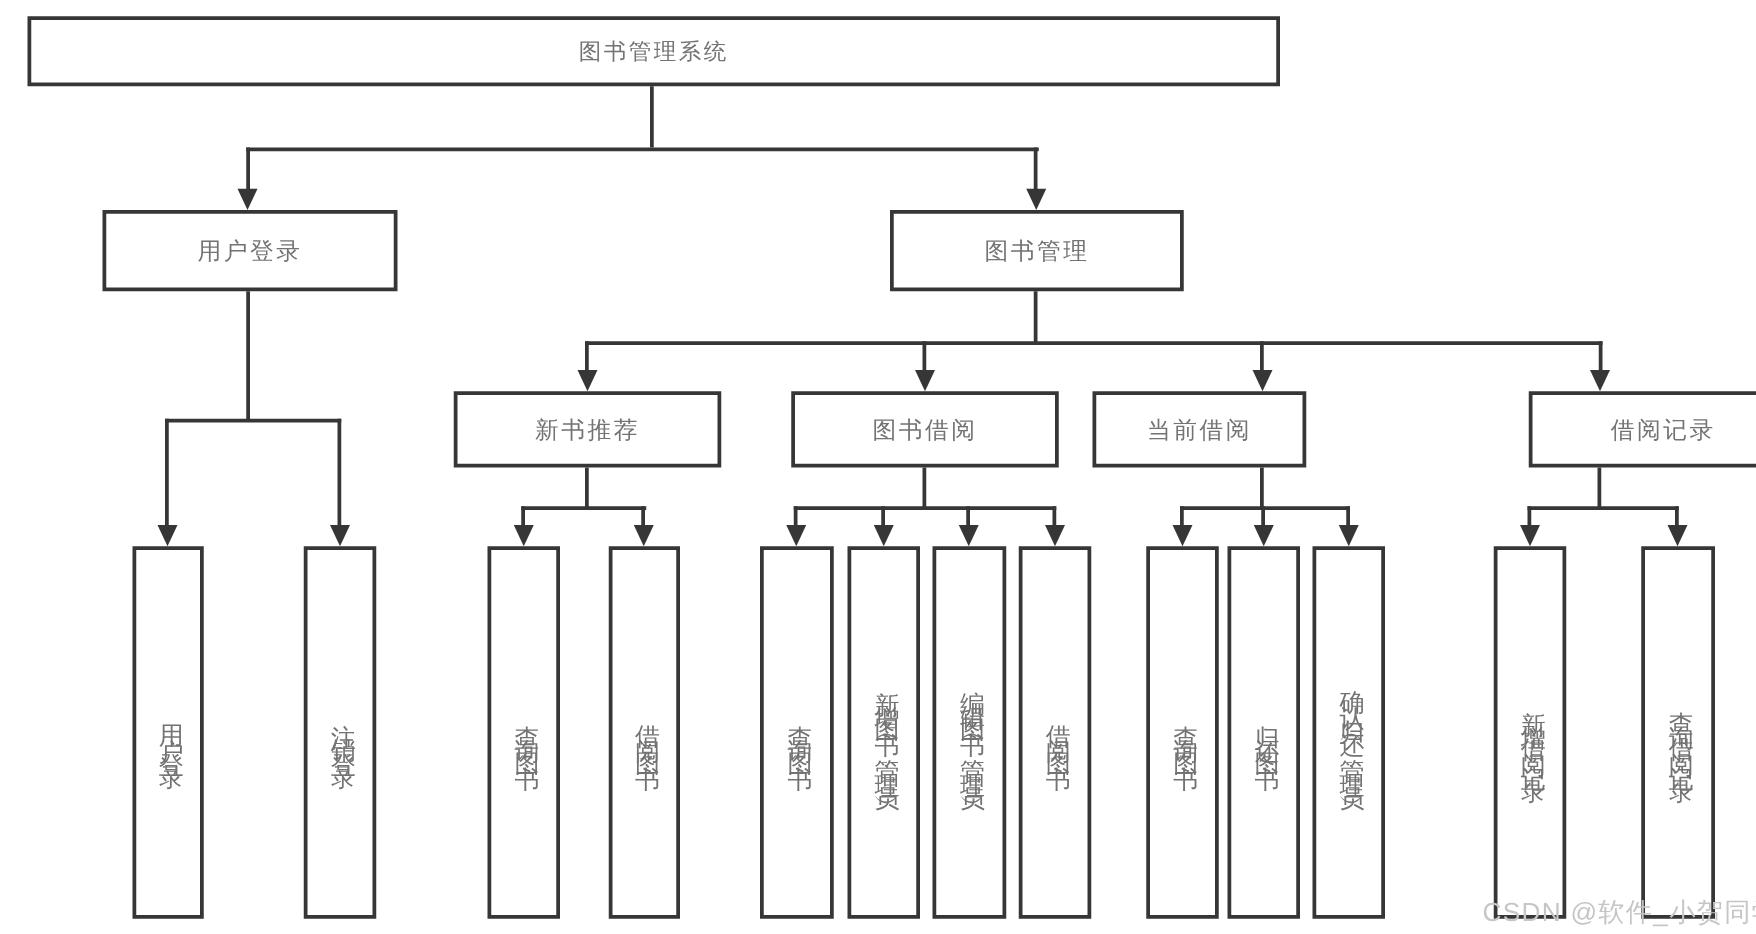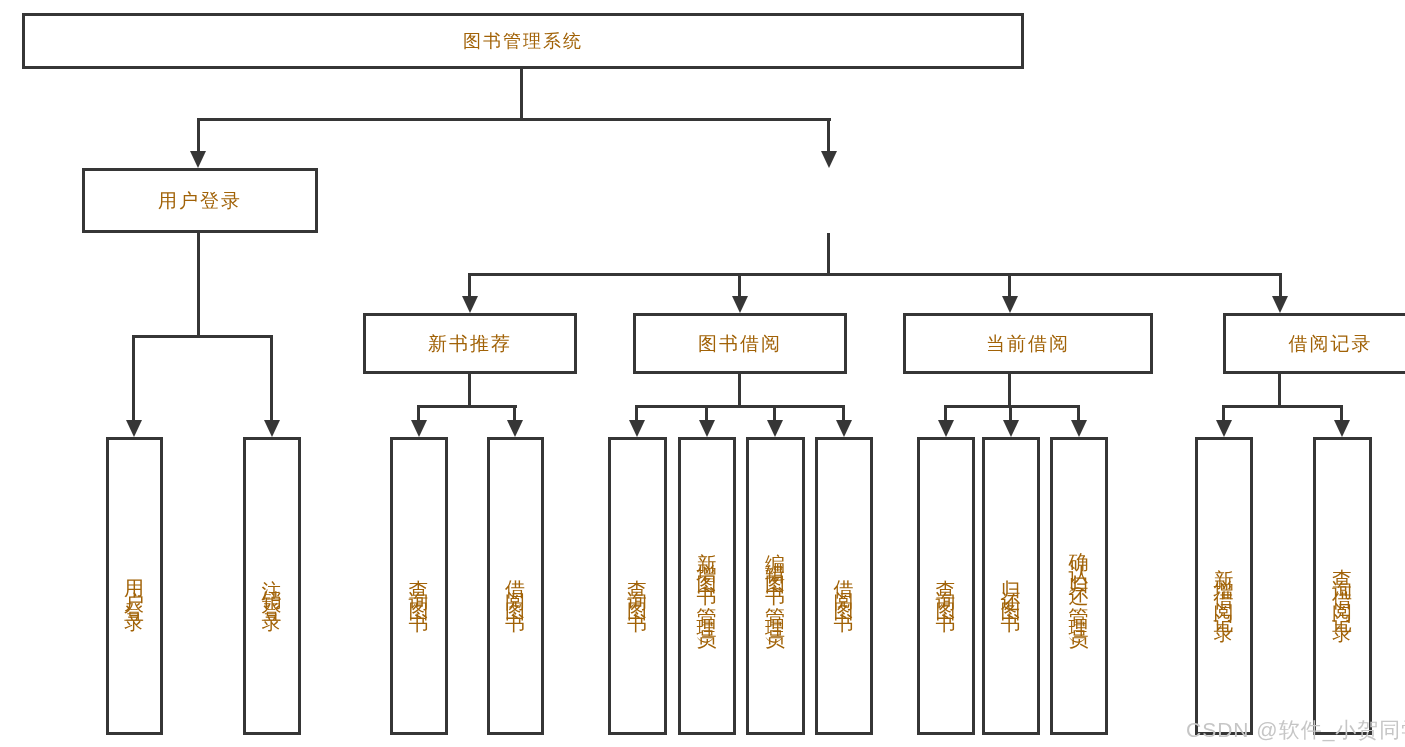--- a/index.html
+++ b/index.html
@@ -4,21 +4,21 @@
 <style>
   html,body{margin:0;padding:0;background:#ffffff;}
   .canvas{
     position:relative;width:1405px;height:747px;background:#ffffff;overflow:hidden;
     font-family:"Liberation Sans","DejaVu Sans",sans-serif;color:#333333;
   }
   .box{
     position:absolute;box-sizing:border-box;background:#ffffff;
     border:3px solid #363636;display:flex;align-items:center;justify-content:center;
   }
-  .box .label{font-size:19px;color:#a16207;letter-spacing:2px;white-space:nowrap;}
+  .box .label{font-size:19px;color:#737373;letter-spacing:2px;white-space:nowrap;font-family:Liberation Mono, monospace;}
   .root .label{font-size:18px;}
   .leaf{justify-content:center;}
   .leaf .label{
     writing-mode:vertical-rl;text-orientation:mixed;
     font-size:20px;letter-spacing:11px;line-height:1;white-space:nowrap;
   }
   .vl{position:absolute;width:3px;background:#363636;}
   .hl{position:absolute;height:3px;background:#363636;}
   .arrow{
     position:absolute;width:0;height:0;
@@ -35,28 +35,31 @@
 
 <div class="canvas">
 
   <div class="box root" style="left:22px;top:13px;width:1002px;height:56px">
     <span class="label">图书管理系统</span>
   </div>
 
   <div class="box" style="left:82px;top:168px;width:236px;height:65px">
     <span class="label">用户登录</span>
   </div>
+  <div class="box" style="left:712px;top:168px;width:235px;height:65px">
+    <span class="label">图书管理</span>
+  </div>
 
   <div class="box" style="left:633px;top:313px;width:214px;height:61px">
     <span class="label">图书借阅</span>
   </div>
   <div class="box" style="left:363px;top:313px;width:214px;height:61px">
     <span class="label">新书推荐</span>
   </div>
-  <div class="box" style="left:903px;top:313px;width:250px;height:61px">
+  <div class="box" style="left:874px;top:313px;width:171px;height:61px">
     <span class="label">当前借阅</span>
   </div>
   <div class="box" style="left:1223px;top:313px;width:215px;height:61px">
     <span class="label">借阅记录</span>
   </div>
 
   <div class="box leaf" style="left:106px;top:437px;width:57px;height:298px">
     <span class="label">用户登录</span>
   </div>
   <div class="box leaf" style="left:243px;top:437px;width:58px;height:298px">

